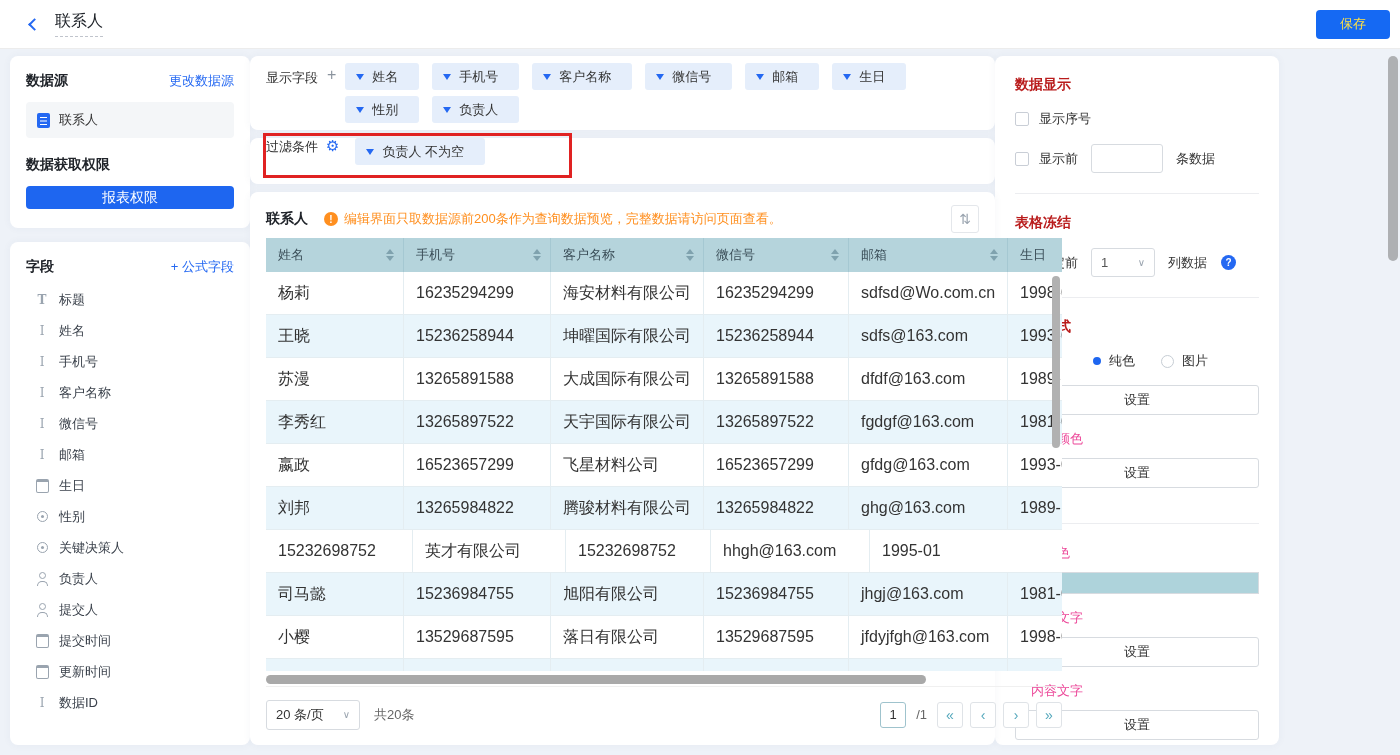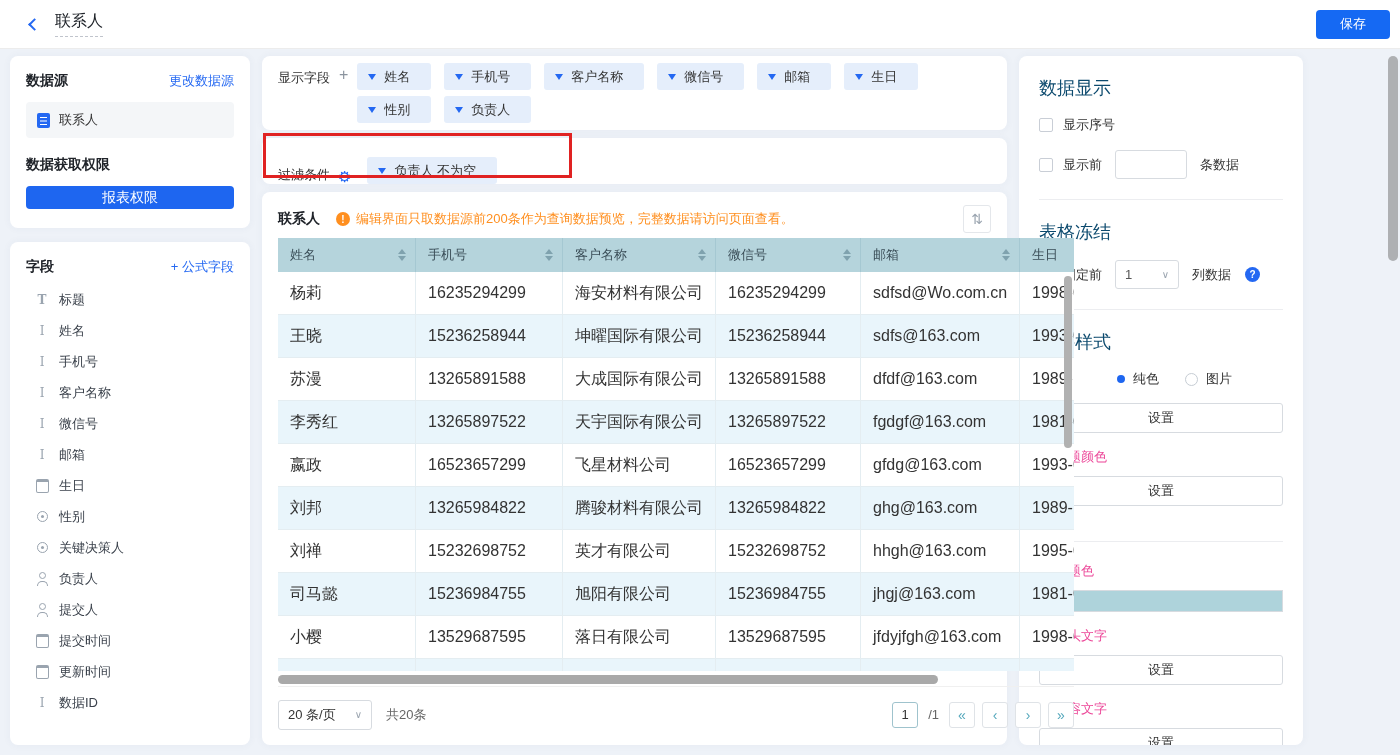--- a/index.html
+++ b/index.html
@@ -9,24 +9,24 @@
     font-family:"Liberation Sans","DejaVu Sans",sans-serif;
     background:#eef2f8; color:#333;
   }
   
   .topbar { height:48px; background:#fff; display:flex; align-items:center;
     justify-content:space-between; padding:0 10px 0 30px; box-shadow:0 1px 0 #ececec; position:relative; z-index:3;}
   .back { display:flex; align-items:center; cursor:pointer; }
   .chevron { width:9px; height:9px; border-left:2.5px solid #2468f2; border-bottom:2.5px solid #2468f2;
     transform:rotate(45deg); margin-right:16px; }
   .page-title { font-size:16px; color:#20242a; padding-bottom:4px; border-bottom:1px dashed #c0c4cc; }
-  .save-btn { background:#1569f3; color:#ffffff; border:none; border-radius:4px; height:29px;
+  .save-btn { background:#1569f3; color:#fde047; border:none; border-radius:4px; height:29px;
     padding:0 24px; font-size:13px; cursor:pointer; }
   
-  .content { display:flex; gap:12px; padding:8px 14px 10px 10px; height:707px; }
+  .content { display:flex; gap:0; padding:8px 14px 10px 10px; height:707px; }
   .card { background:#fff; border-radius:8px; box-shadow:0 0 8px rgba(50,80,120,.05); }
   .col-left { width:240px; display:flex; flex-direction:column; gap:14px; }
   .col-mid  { width:745px; display:flex; flex-direction:column; gap:8px; }
   .col-right{ width:284px; }
   
   .card-ds { padding:16px; height:172px; }
   .card-head { display:flex; justify-content:space-between; align-items:center; }
   .h { font-size:14px; font-weight:bold; color:#20242a; }
   .link { font-size:13px; color:#2468f2; cursor:pointer; text-decoration:none; }
   .ds-item { margin-top:12px; background:#f4f6f8; border-radius:4px; height:36px; display:flex;
@@ -55,21 +55,21 @@
   
   .card-display { padding:7px 16px; display:flex; gap:9px; align-items:flex-start; }
   .df-label { font-size:13px; color:#333; margin-top:6px; white-space:nowrap; }
   .df-add { color:#8b949e; font-size:16px; margin-top:3px; cursor:pointer; }
   .chips { display:flex; flex-wrap:wrap; gap:6px 13px; flex:1; }
   .chip { display:inline-flex; align-items:center; gap:8px; background:#e5eefb; border-radius:3px;
     height:27px; padding:0 21px 0 11px; font-size:13px; color:#333; cursor:pointer; white-space:nowrap; }
   .caret-dn { width:0; height:0; border-left:4.5px solid transparent; border-right:4.5px solid transparent;
     border-top:6px solid #2468f2; flex:none; }
   
-  .card-filter { height:46px; padding:0 16px; display:flex; align-items:flex-end; gap:8px; }
+  .card-filter { height:46px; padding:0 16px; display:flex; align-items:flex-start; gap:8px; }
   .filter-label { font-size:13px; color:#333; }
   .gear { color:#2468f2; font-size:15px; margin-right:8px; cursor:pointer; line-height:1; }
   
   .card-table { flex:1; padding:8px 16px 0; position:relative; display:flex; flex-direction:column; }
   .table-title-row { display:flex; align-items:center; gap:16px; height:38px; }
   .warn { display:flex; align-items:center; gap:6px; flex:1; }
   .warn-icon { width:14px; height:14px; border-radius:50%; background:#ff8f1f; color:#fff; font-size:10px;
     font-weight:bold; display:flex; align-items:center; justify-content:center; flex:none; }
   .warn-text { color:#ff8f1f; font-size:13px; }
   .sort-btn { width:28px; height:28px; border:1px solid #e4e7eb; background:#fff; border-radius:3px;
@@ -100,21 +100,21 @@
   .sel-caret { color:#9aa4af; font-size:10px; }
   .total { color:#666; font-size:13px; }
   .pager { margin-left:auto; display:flex; align-items:center; gap:7px; }
   .page-box { min-width:26px; height:26px; border:1px solid #9fc3cd; border-radius:3px; display:flex;
     align-items:center; justify-content:center; font-size:13px; color:#333; padding:0 4px; }
   .of { color:#666; font-size:13px; margin:0 3px; }
   .pg { width:26px; height:26px; border:1px solid #dfe3e7; background:#fff; border-radius:3px;
     color:#53a7bb; font-size:14px; display:flex; align-items:center; justify-content:center; padding:0; cursor:pointer; }
   
   .card-right { height:100%; padding:16px 20px; overflow:hidden; }
-  .rp-h { font-size:18px; font-weight:normal; color:#0c4a6e; margin:4px 0 16px; }
+  .rp-h { font-size:14px; font-weight:bold; color:#b91c1c; margin:4px 0 16px; }
   .check-row { display:flex; align-items:center; gap:10px; font-size:13px; color:#333; margin-bottom:16px; }
   .checkbox { width:14px; height:14px; border:1px solid #c9ced6; border-radius:2px; background:#fff; flex:none; cursor:pointer; }
   .num-input { width:72px; height:29px; border:1px solid #d7dbe0; border-radius:3px; margin:0 3px; outline:none; font-size:13px; padding:0 6px; }
   .mini-select { width:64px; height:29px; border:1px solid #d7dbe0; border-radius:3px; display:flex;
     align-items:center; justify-content:space-between; padding:0 9px; color:#555; font-size:13px; margin:0 3px; cursor:pointer; }
   .help { width:15px; height:15px; border-radius:50%; background:#2468f2; color:#fff; font-size:10px;
     font-weight:bold; display:flex; align-items:center; justify-content:center; margin-left:4px; cursor:pointer; }
   .divider { height:1px; background:#ecedf0; margin:20px 0; }
   .radio-row { display:flex; align-items:center; font-size:13px; color:#333; margin-bottom:15px; }
   .radio-row .lbl { width:78px; }
@@ -372,21 +372,20 @@
             </div>
             <div class="tr alt">
               <div class="td c0">刘邦</div>
               <div class="td c1">13265984822</div>
               <div class="td c2">腾骏材料有限公司</div>
               <div class="td c3">13265984822</div>
               <div class="td c4">ghg@163.com</div>
               <div class="td c5">1989-11</div>
             </div>
             <div class="tr">
-              <div class="td c0">刘禅</div>
               <div class="td c1">15232698752</div>
               <div class="td c2">英才有限公司</div>
               <div class="td c3">15232698752</div>
               <div class="td c4">hhgh@163.com</div>
               <div class="td c5">1995-01</div>
             </div>
             <div class="tr alt">
               <div class="td c0">司马懿</div>
               <div class="td c1">15236984755</div>
               <div class="td c2">旭阳有限公司</div>

